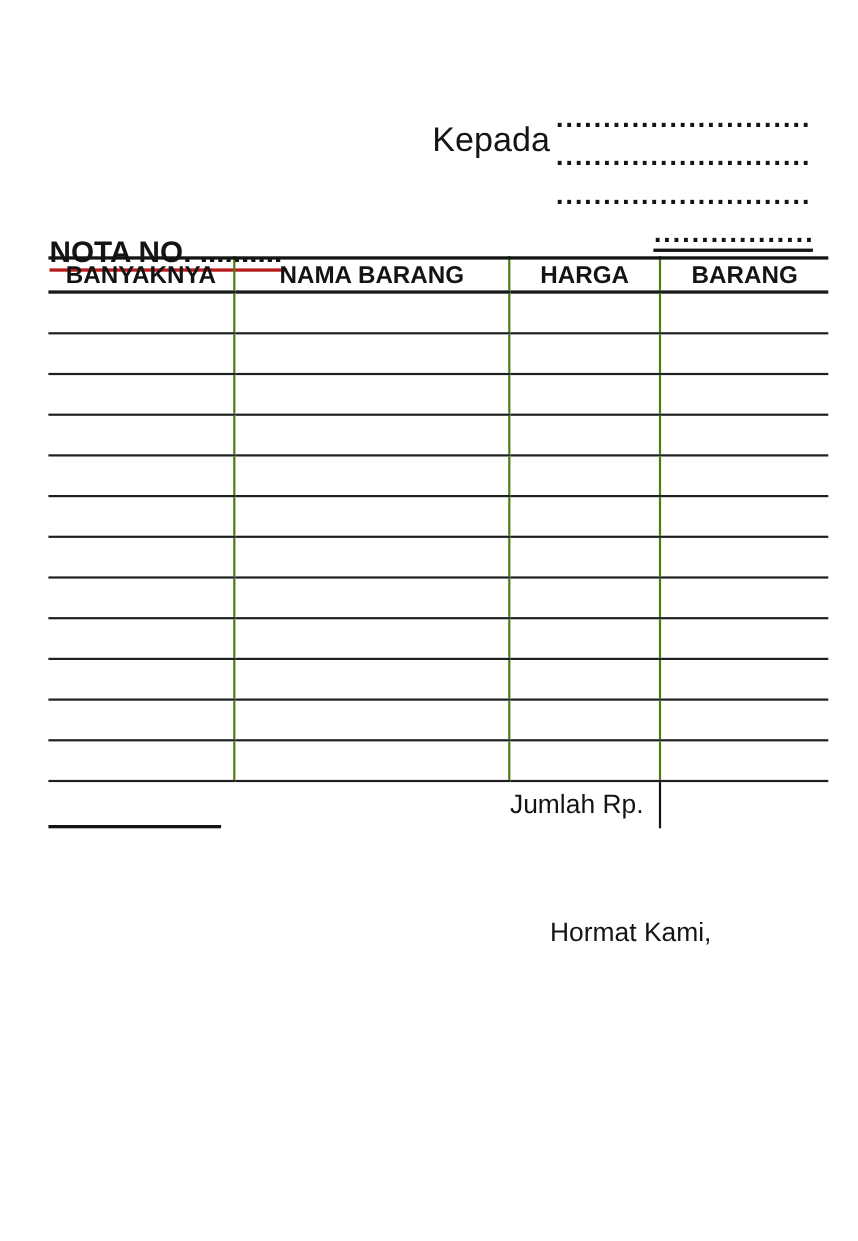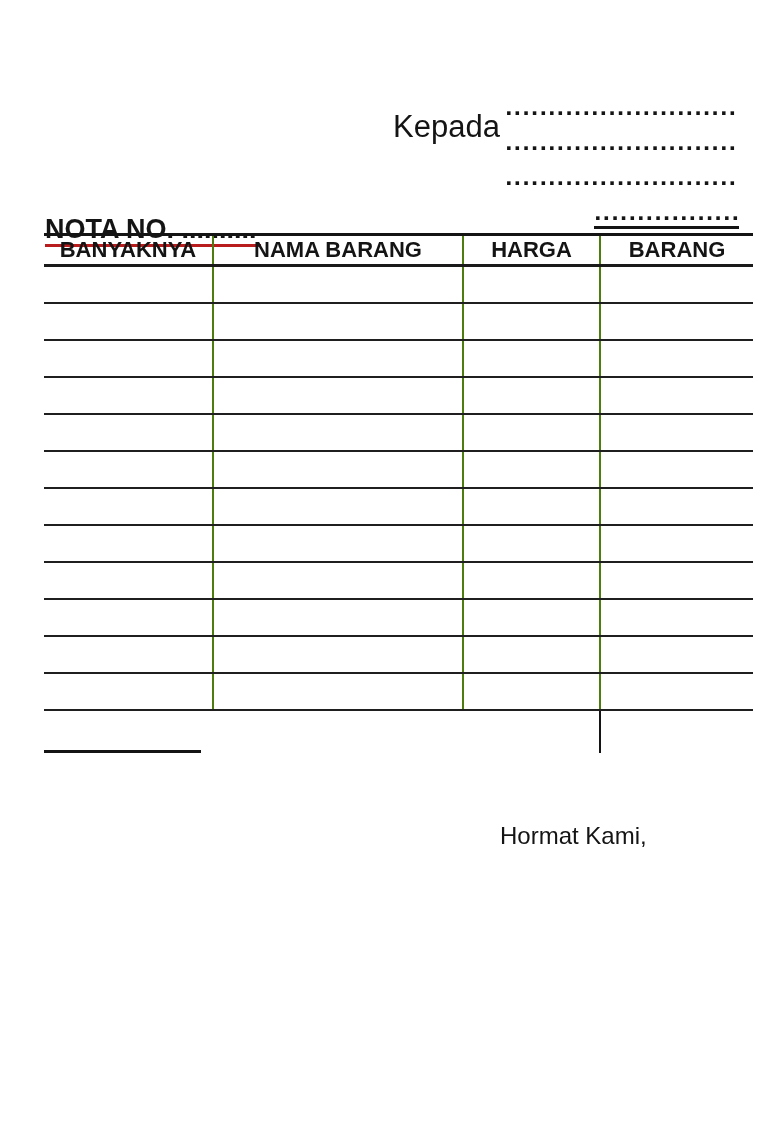--- a/index.html
+++ b/index.html
@@ -86,21 +86,21 @@
     font-size: 24px; line-height: 28px;
     text-align: right;
   }
   .total-vline { left: 599px; top: 711px; width: 2px; height: 42px; background: #141414; }
   .total-cell { left: 605px; top: 714px; width: 148px; height: 36px; }
   .left-short-line { left: 44px; top: 750px; width: 157px; height: 3px; background: #141414; }
 
   
   .sig { font-size: 24px; line-height: 28px; top: 822px; }
   .sig-left { left: 80px; }
-  .sig-right { left: 500px; }
+  .sig-right { left: 500px; margin-top: 12px; }
 </style>
 </head>
 <body>
 
 <div class="page">
 
   <div class="abs kepada-label">Kepada</div>
   <div class="abs dots addr-line addr-1">..............................</div>
   <div class="abs dots addr-line addr-2">..............................</div>
   <div class="abs dots addr-line addr-3">..............................</div>
@@ -192,19 +192,20 @@
         </tr>
         <tr>
           <td></td>
           <td></td>
           <td></td>
           <td></td>
         </tr>
       </tbody>
   </table>
 
+  <div class="abs jumlah-label">Jumlah Rp.</div>
   <div class="abs total-vline"></div>
   <div class="abs total-cell"></div>
   <div class="abs left-short-line"></div>
 
   <div class="abs sig sig-right">Hormat Kami,</div>
 
 </div>
 
 </body></html>

